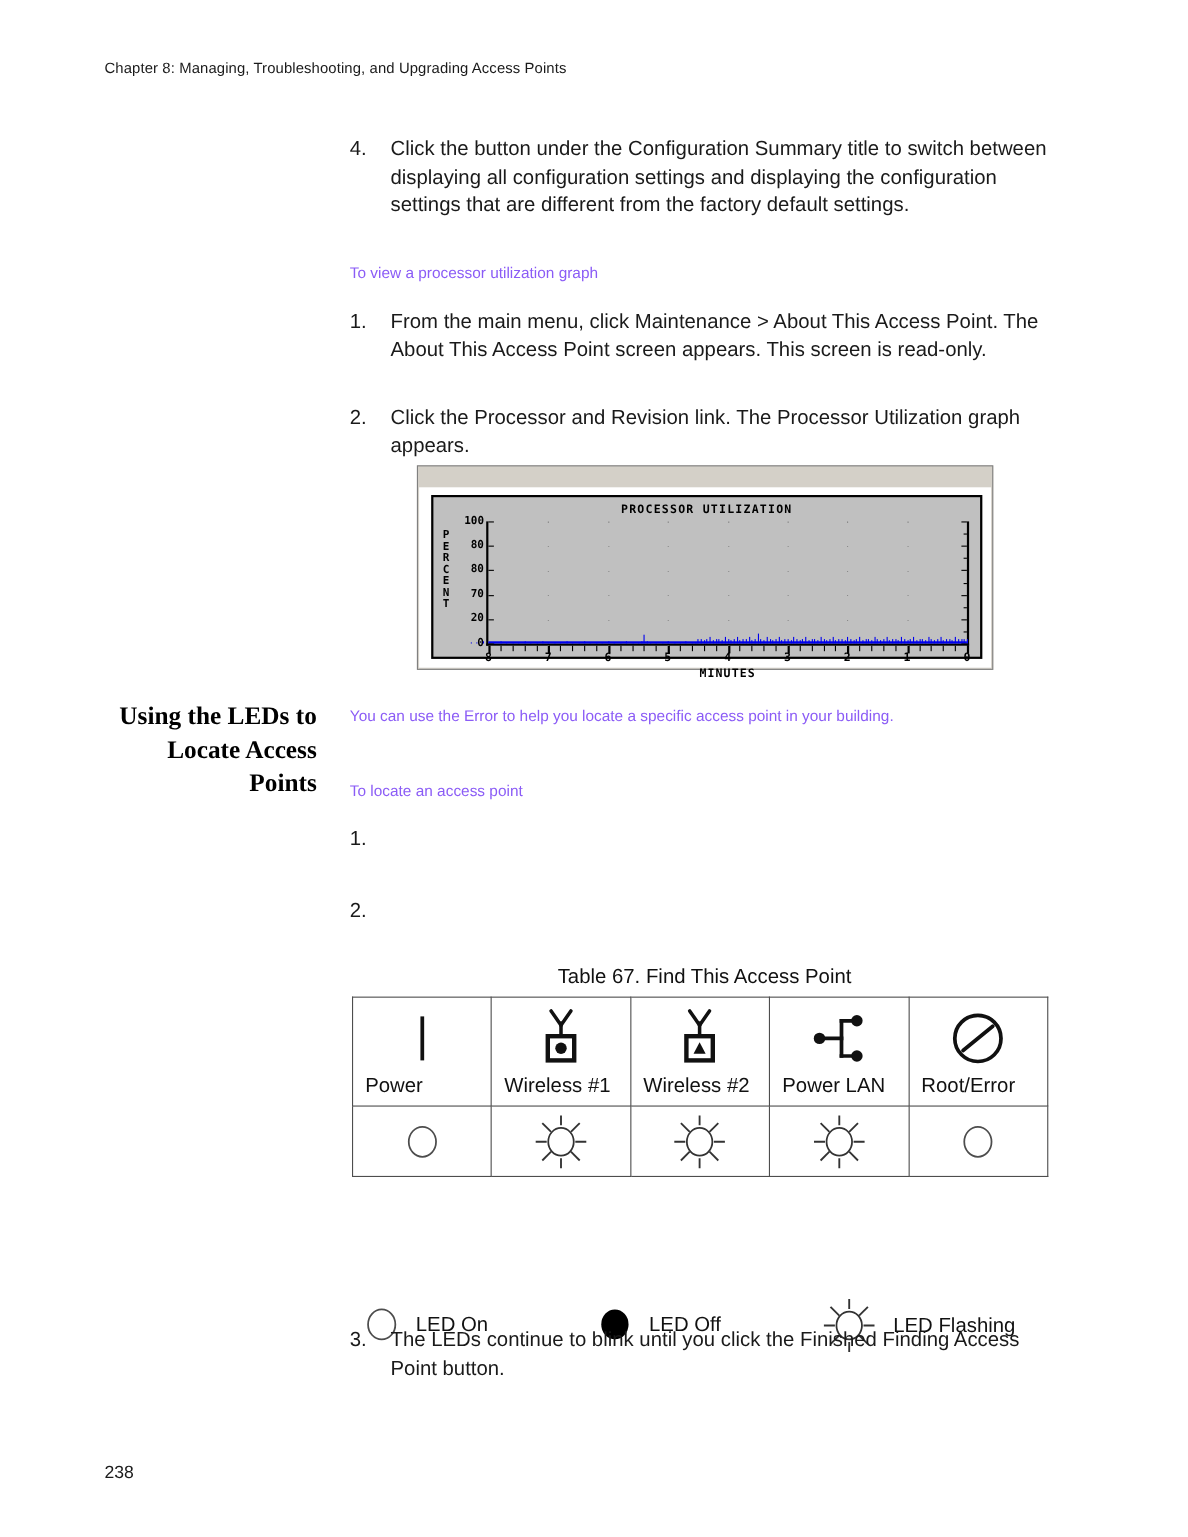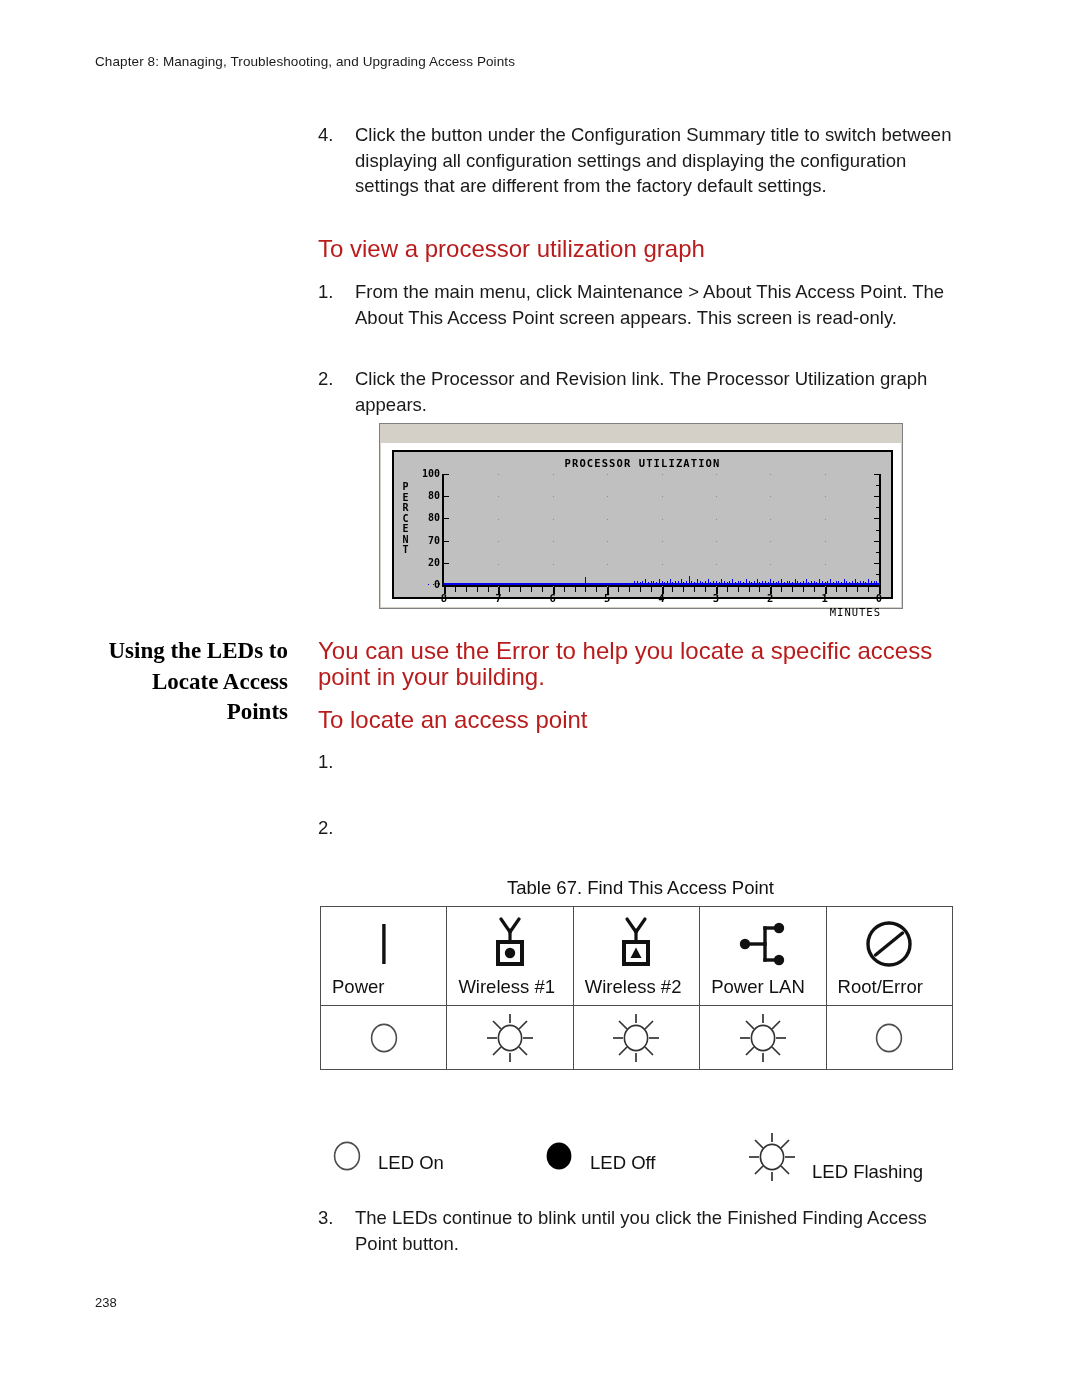--- a/index.html
+++ b/index.html
@@ -28,23 +28,23 @@
   }
 
   
   .body-col {
     position: absolute;
     left: 318px;
     width: 645px;
   }
 
   .para {
-    font-size: 24px;
+    font-size: 14px;
     line-height: 25.5px;
-    color: #b91c1c;
+    color: #8b5cf6;
   }
 
   
   .step {
     position: relative;
     padding-left: 37px;
     font-size: 18.5px;
     line-height: 25.5px;
   }
   .step .num {
@@ -256,23 +256,23 @@
     font-size: 10.5px;
     font-weight: bold;
     color: #000;
     transform: translateX(-50%);
   }
   .x-axis-title {
     position: absolute;
     left: 48px;
     right: 10px;
     top: 154px;
-    text-align: right;
+    text-align: center;
     font-size: 10.5px;
-    font-weight: normal;
+    font-weight: bold;
     letter-spacing: 1px;
     color: #000;
   }
   .trace {
     position: absolute;
     left: 0; right: 0; bottom: 2px;
     height: 111px;
   }
   .trace i {
     position: absolute;
@@ -340,34 +340,35 @@
   .legend {
     position: absolute;
     left: 330px;
     top: 1133px;
     width: 630px;
     height: 52px;
   }
   .legend-item {
     position: absolute;
     display: flex;
-    align-items: flex-end;
+    align-items: center;
     gap: 14px;
+    margin-top: 48px;
   }
   .legend-item .lbl {
     font-size: 18.5px;
     color: #111;
   }
 
   
   .page-number {
     position: absolute;
     left: 95px;
-    top: 1295px;
-    font-size: 13px;
+    top: 1331px;
+    font-size: 16px;
     color: #1a1a1a;
   }
 </style>
 </head>
 <body>
 
 <div class="page-header">Chapter 8: Managing, Troubleshooting, and Upgrading Access Points</div>
 
 <div class="body-col" style="top:122px;">
   <div class="step">

